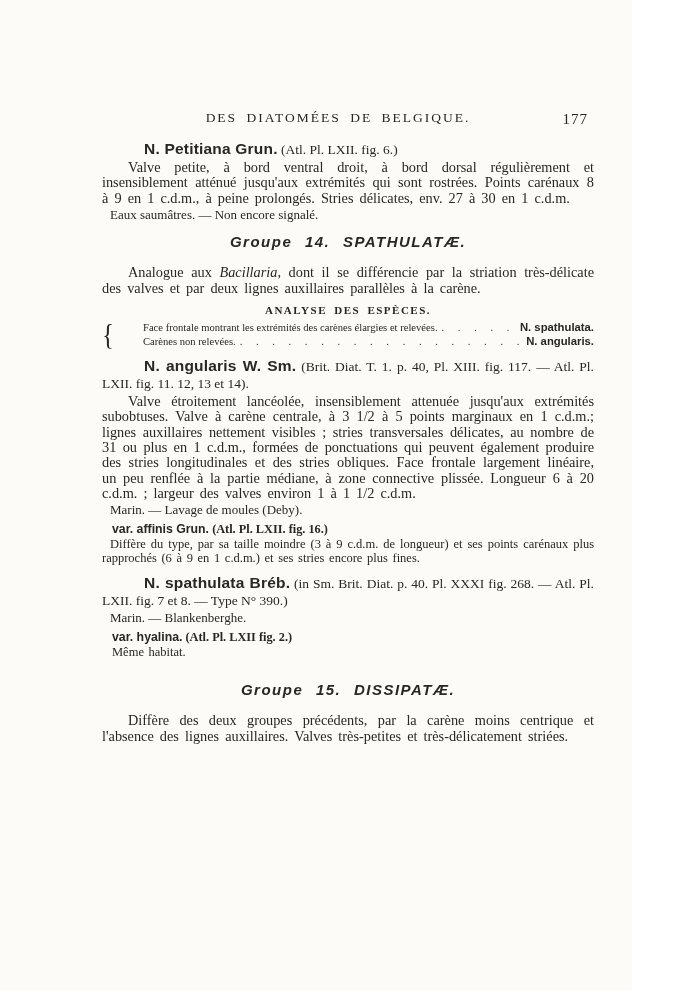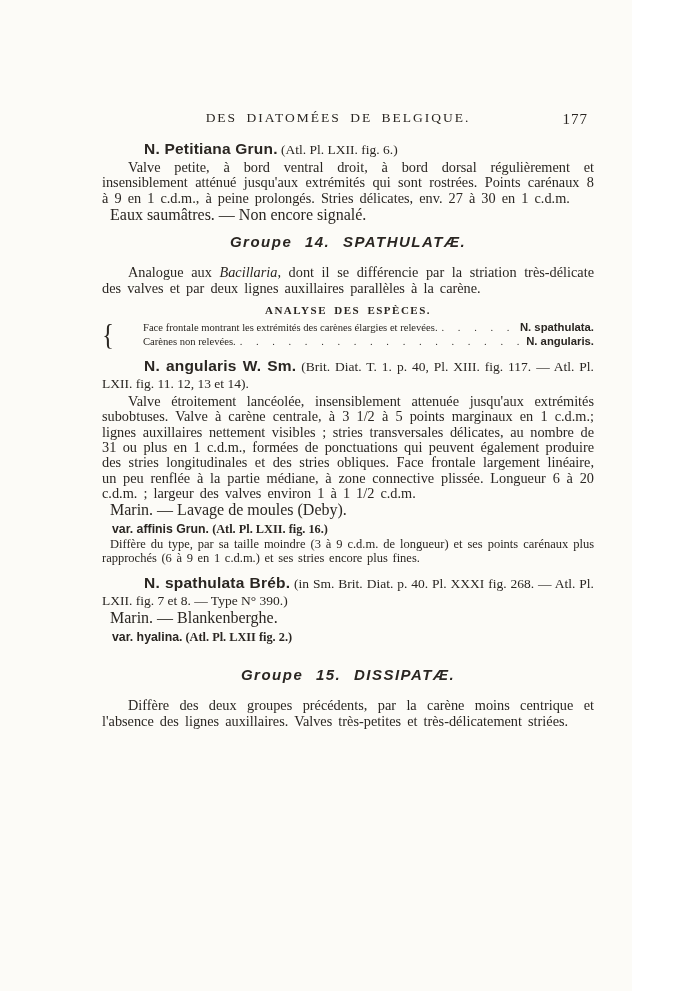--- a/index.html
+++ b/index.html
@@ -34,21 +34,21 @@
   .sp-ref { font-size:13.5px; }
 
   
   .body-para {
     margin:0; font-size:14.3px; line-height:15.3px;
     text-align:justify; word-spacing:2.5px;
   }
   .indent { text-indent:26px; }
 
   
-  .small-line { margin:2px 0 0 8px; font-size:16px; line-height:13.5px; }
+  .small-line { margin:2px 0 0 8px; font-size:13px; line-height:13.5px; }
 
   
   .group-head {
     margin:12px 0 0 0; text-align:center;
     font-family:"Liberation Sans", sans-serif; font-style:italic; font-weight:700;
     font-size:15px; letter-spacing:1.5px; word-spacing:7px;
   }
   .group-intro { margin-top:15px; }
 
   
@@ -140,19 +140,20 @@
 
     <p class="species mt-heading"><span class="sp-name">N. spathulata Bréb.</span>
       <span class="sp-ref">(in Sm. Brit. Diat. p. 40. Pl. XXXI fig. 268. — Atl. Pl. LXII. fig. 7 et 8. — Type N° 390.)</span></p>
 
 
     <p class="small-line">Marin. — Blankenberghe.</p>
 
     <p class="var-head"><span class="var-name">var. hyalina.</span>
       <span class="var-ref">(Atl. Pl. LXII fig. 2.)</span></p>
 
+    <p class="var-para var-line">Même habitat.</p>
 
     <h3 class="group-head mt-group15">Groupe 15. DISSIPATÆ.</h3>
 
     <p class="body-para indent group-intro">Diffère des deux groupes précédents, par la carène moins centrique et l'absence des lignes auxillaires. Valves très-petites et très-délicatement striées.</p>
 
   </div>
 </div>
 
 </body></html>

